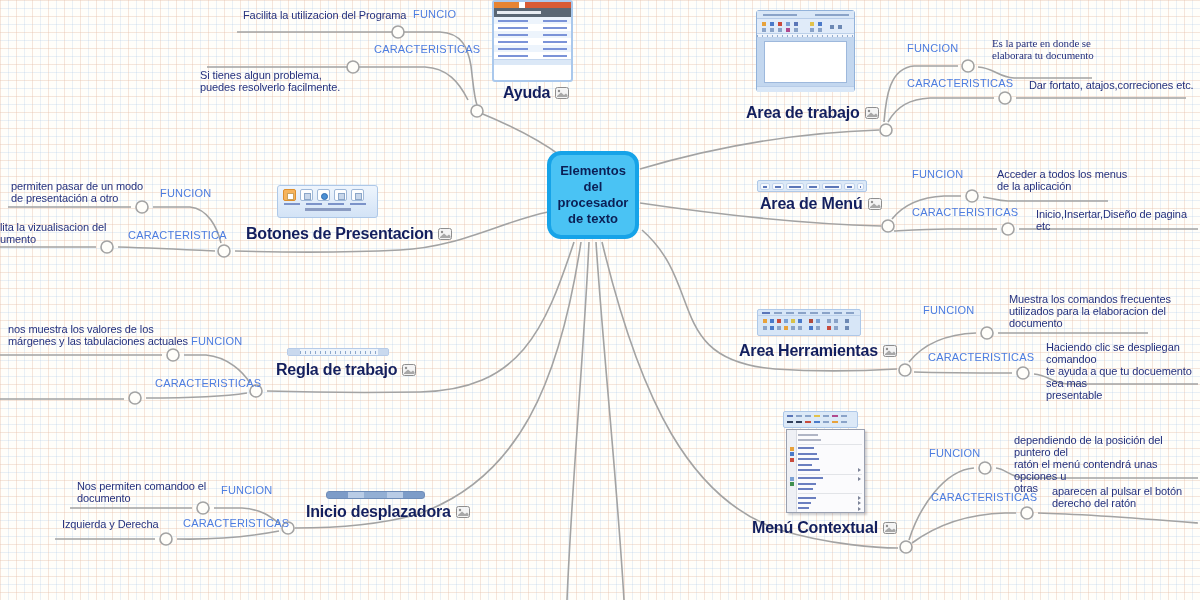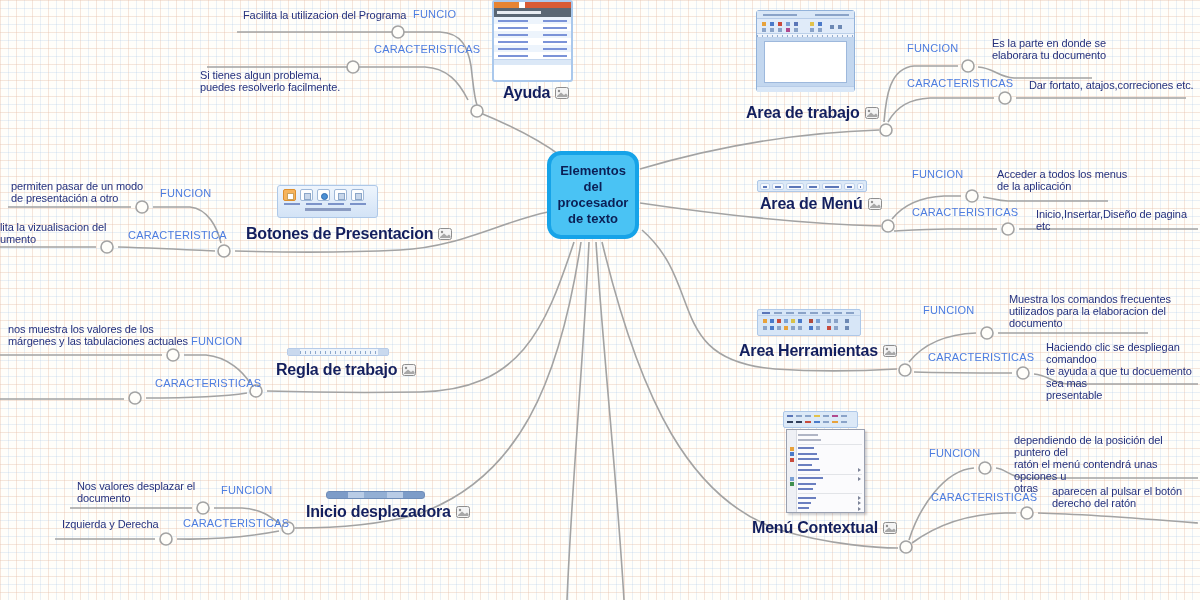--- a/index.html
+++ b/index.html
@@ -232,21 +232,21 @@
     <span>Area de trabajo</span>
     <span class="imgicon">
         <svg width="14" height="12" viewBox="0 0 14 12">
           <rect x="0.5" y="0.5" width="13" height="11" rx="2" fill="#f4f4f4" stroke="#8e8e8e"></rect>
           <circle cx="4" cy="4" r="1.2" fill="#8e8e8e"></circle>
           <path d="M2 9 L6 5.5 L9 8 L11 6.5 L12.5 8 V10 H2 Z" fill="#a8a8a8"></path>
         </svg>
       </span>
   </div>
   <div class="sublabel" style="left:907px;top:42px;">FUNCION</div>
-  <div class="detail" style="left:992px;top:37px;">Es la parte en donde se
+  <div class="detail" style="left:992px;top:37px;font-family:Liberation Serif, serif;">Es la parte en donde se
 elaborara tu documento</div>
   <div class="sublabel" style="left:907px;top:77px;">CARACTERISTICAS</div>
   <div class="detail" style="left:1029px;top:79px;">Dar fortato, atajos,correciones etc.</div>
 
   <div class="thumb ms">
     <i style="width:11px;"></i>
     <i style="width:13px;"></i>
     <i style="width:20px;"></i>
     <i style="width:15px;"></i>
     <i style="width:22px;"></i>
@@ -354,21 +354,21 @@
     <span>Inicio desplazadora</span>
     <span class="imgicon">
         <svg width="14" height="12" viewBox="0 0 14 12">
           <rect x="0.5" y="0.5" width="13" height="11" rx="2" fill="#f4f4f4" stroke="#8e8e8e"></rect>
           <circle cx="4" cy="4" r="1.2" fill="#8e8e8e"></circle>
           <path d="M2 9 L6 5.5 L9 8 L11 6.5 L12.5 8 V10 H2 Z" fill="#a8a8a8"></path>
         </svg>
       </span>
   </div>
   <div class="sublabel" style="left:221px;top:484px;">FUNCION</div>
-  <div class="detail" style="left:77px;top:480px;">Nos valores desplazar el
+  <div class="detail" style="left:77px;top:480px;">Nos permiten comandoo el
 documento</div>
   <div class="sublabel" style="left:183px;top:517px;">CARACTERISTICAS</div>
   <div class="detail" style="left:62px;top:518px;">Izquierda y Derecha</div>
 
   <div class="ctb">
       <i></i>
     </div>
   <div class="cm">
     <div class="cm-gut"></div>
     <div class="cm-row gray">

